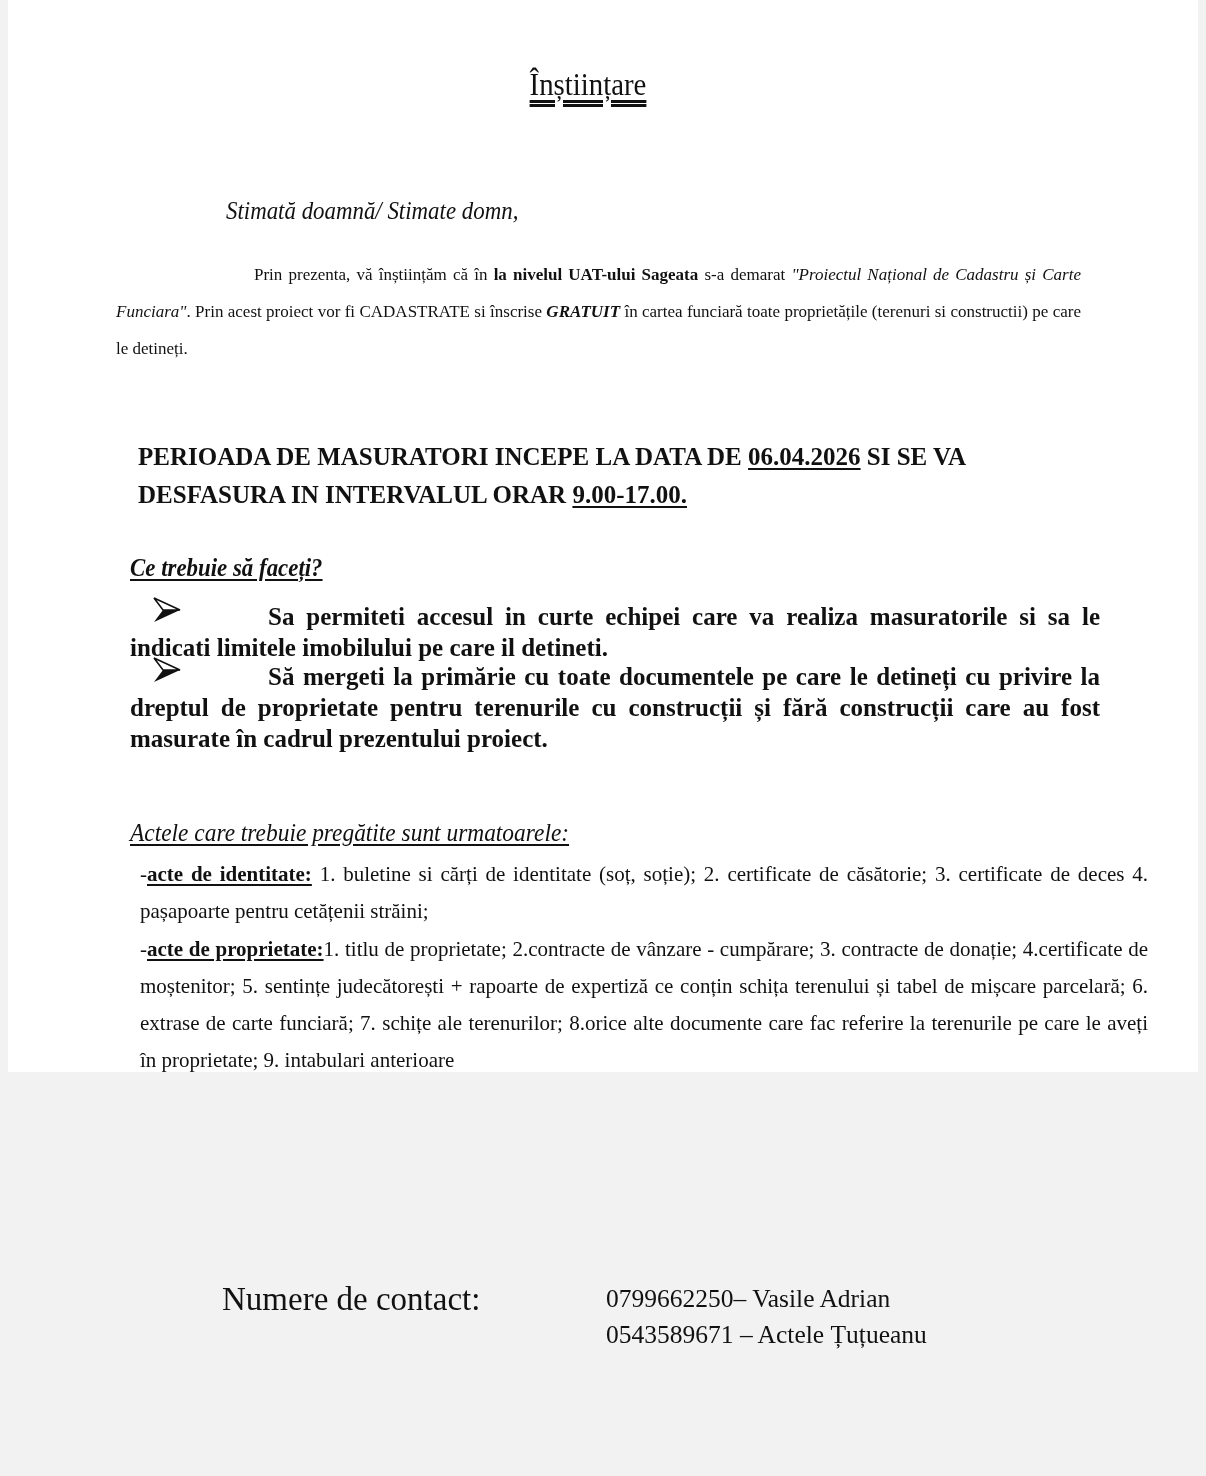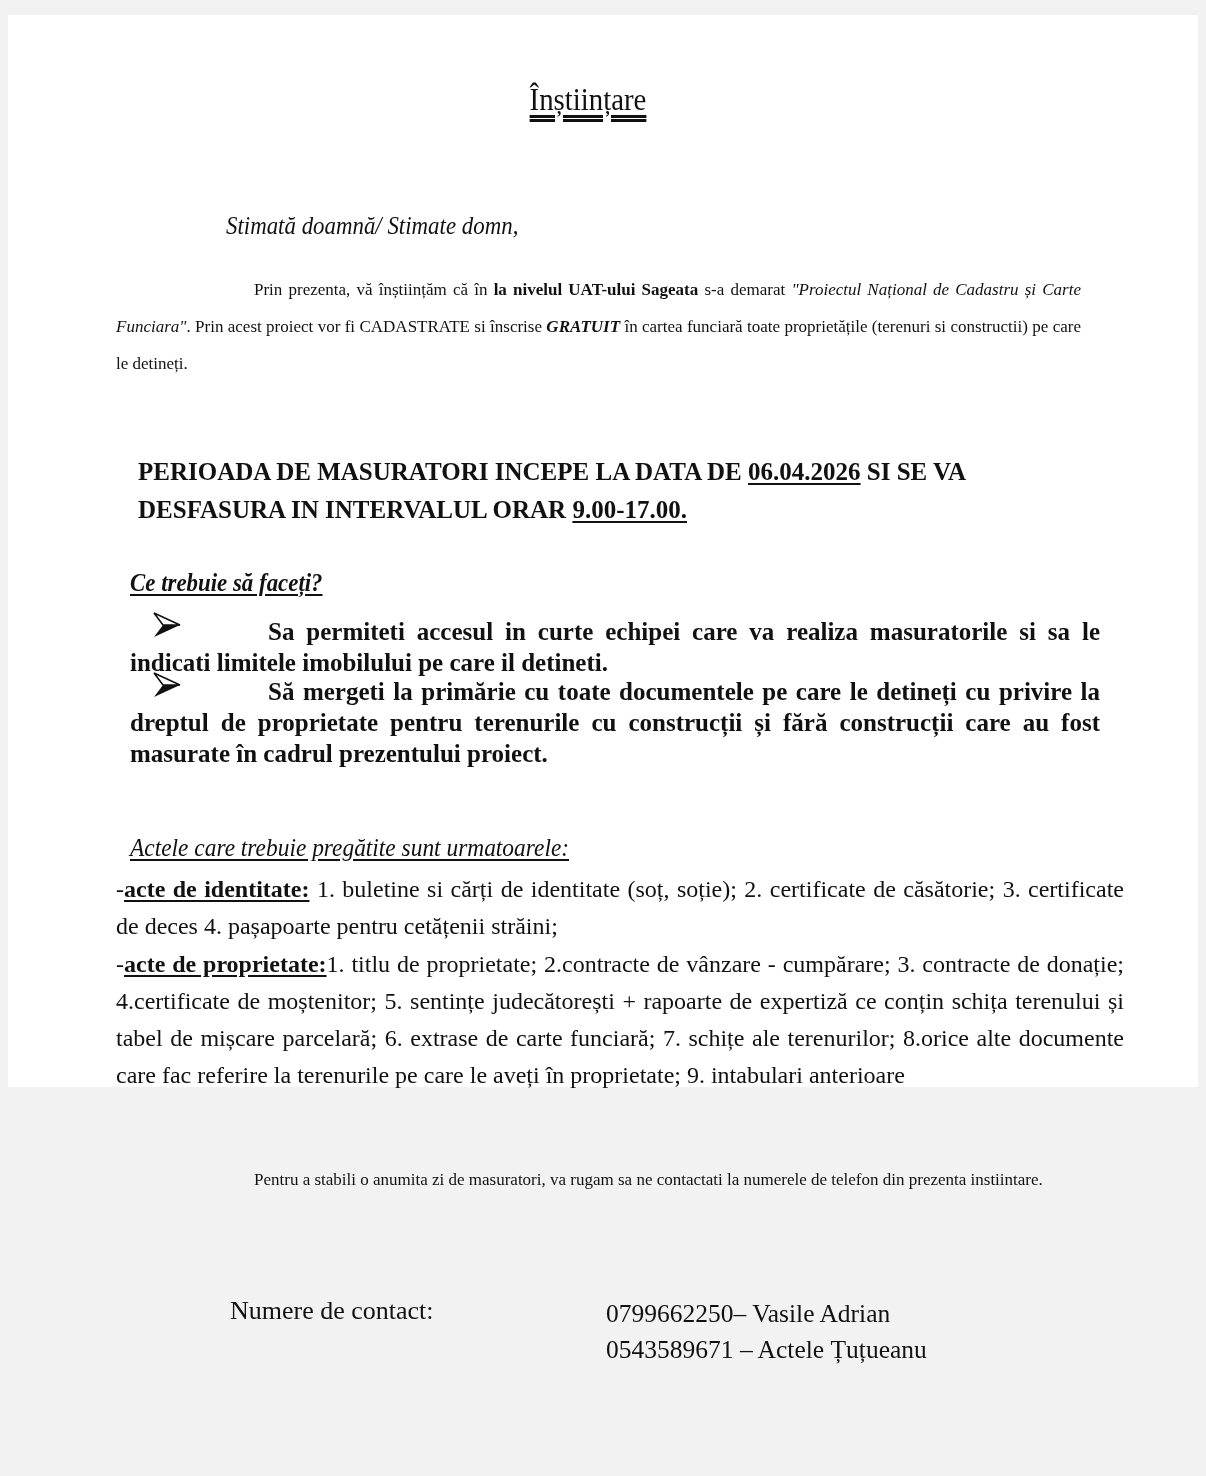--- a/index.html
+++ b/index.html
@@ -12,21 +12,20 @@
     font-family: "Liberation Serif", "DejaVu Serif", serif;
     color: #111;
   }
   .page {
     position: absolute;
     left: 8px;
     top: 0;
     width: 1190px;
     height: 1072px;
     background: #ffffff;
-    margin-top: 15px;
   }
   .abs { position: absolute; white-space: nowrap; }
   .title {
     left: 0; width: 1160px; top: 66px;
     text-align: center;
     font-size: 32px;
     text-decoration: underline double;
     text-underline-offset: 5px;
     transform: scaleX(0.9);
     letter-spacing: 0px;
@@ -76,35 +75,35 @@
   .b1 { top: 601px; }
   .b2 { top: 661px; }
 
   .docs-heading {
     left: 122px; top: 818px;
     font-size: 26px; font-style: italic;
     text-decoration: underline; text-underline-offset: 3px;
     transform: scaleX(0.9); transform-origin: left;
   }
   .docs-para {
-    left: 108px; width: 1008px;
-    font-size: 24px;
+    left: 132px; width: 1008px;
+    font-size: 21px;
     line-height: 37px;
     text-align: justify;
     white-space: normal;
   }
   .docs-para .lbl { font-weight: bold; text-decoration: underline; text-underline-offset: 3px; }
   .d1 { top: 856px; }
   .d2 { top: 931px; }
 
   .closing { top: 1146px; width: 930px; }
 
   .contact-label {
-    left: 222px; top: 1281px;
-    font-size: 26px;
+    left: 214px; top: 1281px;
+    font-size: 33px;
   }
   .contact-list {
     left: 598px; top: 1281px;
     font-size: 25.5px;
     line-height: 36px;
   }
   .contact-list div { white-space: nowrap; }
 </style>
 </head>
 <body>
@@ -146,23 +145,20 @@
   <div class="abs docs-heading">Actele care trebuie pregătite sunt urmatoarele:</div>
 
   <div class="abs docs-para d1">
     <span>-</span><span class="lbl">acte de identitate:</span><span> 1. buletine si cărți de identitate (soț, soție); 2. certificate de căsătorie; 3. certificate de deces 4. pașapoarte pentru cetățenii străini;</span>
   </div>
 
   <div class="abs docs-para d2">
     <span>-</span><span class="lbl">acte de proprietate:</span><span>1. titlu de proprietate; 2.contracte de vânzare - cumpărare; 3. contracte de donație; 4.certificate de moștenitor; 5. sentințe judecătorești + rapoarte de expertiză ce conțin schița terenului și tabel de mișcare parcelară; 6. extrase de carte funciară; 7. schițe ale terenurilor; 8.orice alte documente care fac referire la terenurile pe care le aveți în proprietate; 9. intabulari anterioare</span>
   </div>
 
-  <div class="abs para closing">
-    <span class="indent"></span><span>Pentru a stabili o anumita zi de masuratori, va rugam sa ne contactati la numerele de telefon din prezenta instiintare.</span>
-  </div>
 
   <div class="abs contact-label">Numere de contact:</div>
 
   <div class="abs contact-list">
     <div>
       <span>0799662250</span><span>– </span><span>Vasile Adrian</span>
     </div>
     <div>
       <span>0543589671</span><span> – </span><span>Actele Țuțueanu</span>
     </div>

